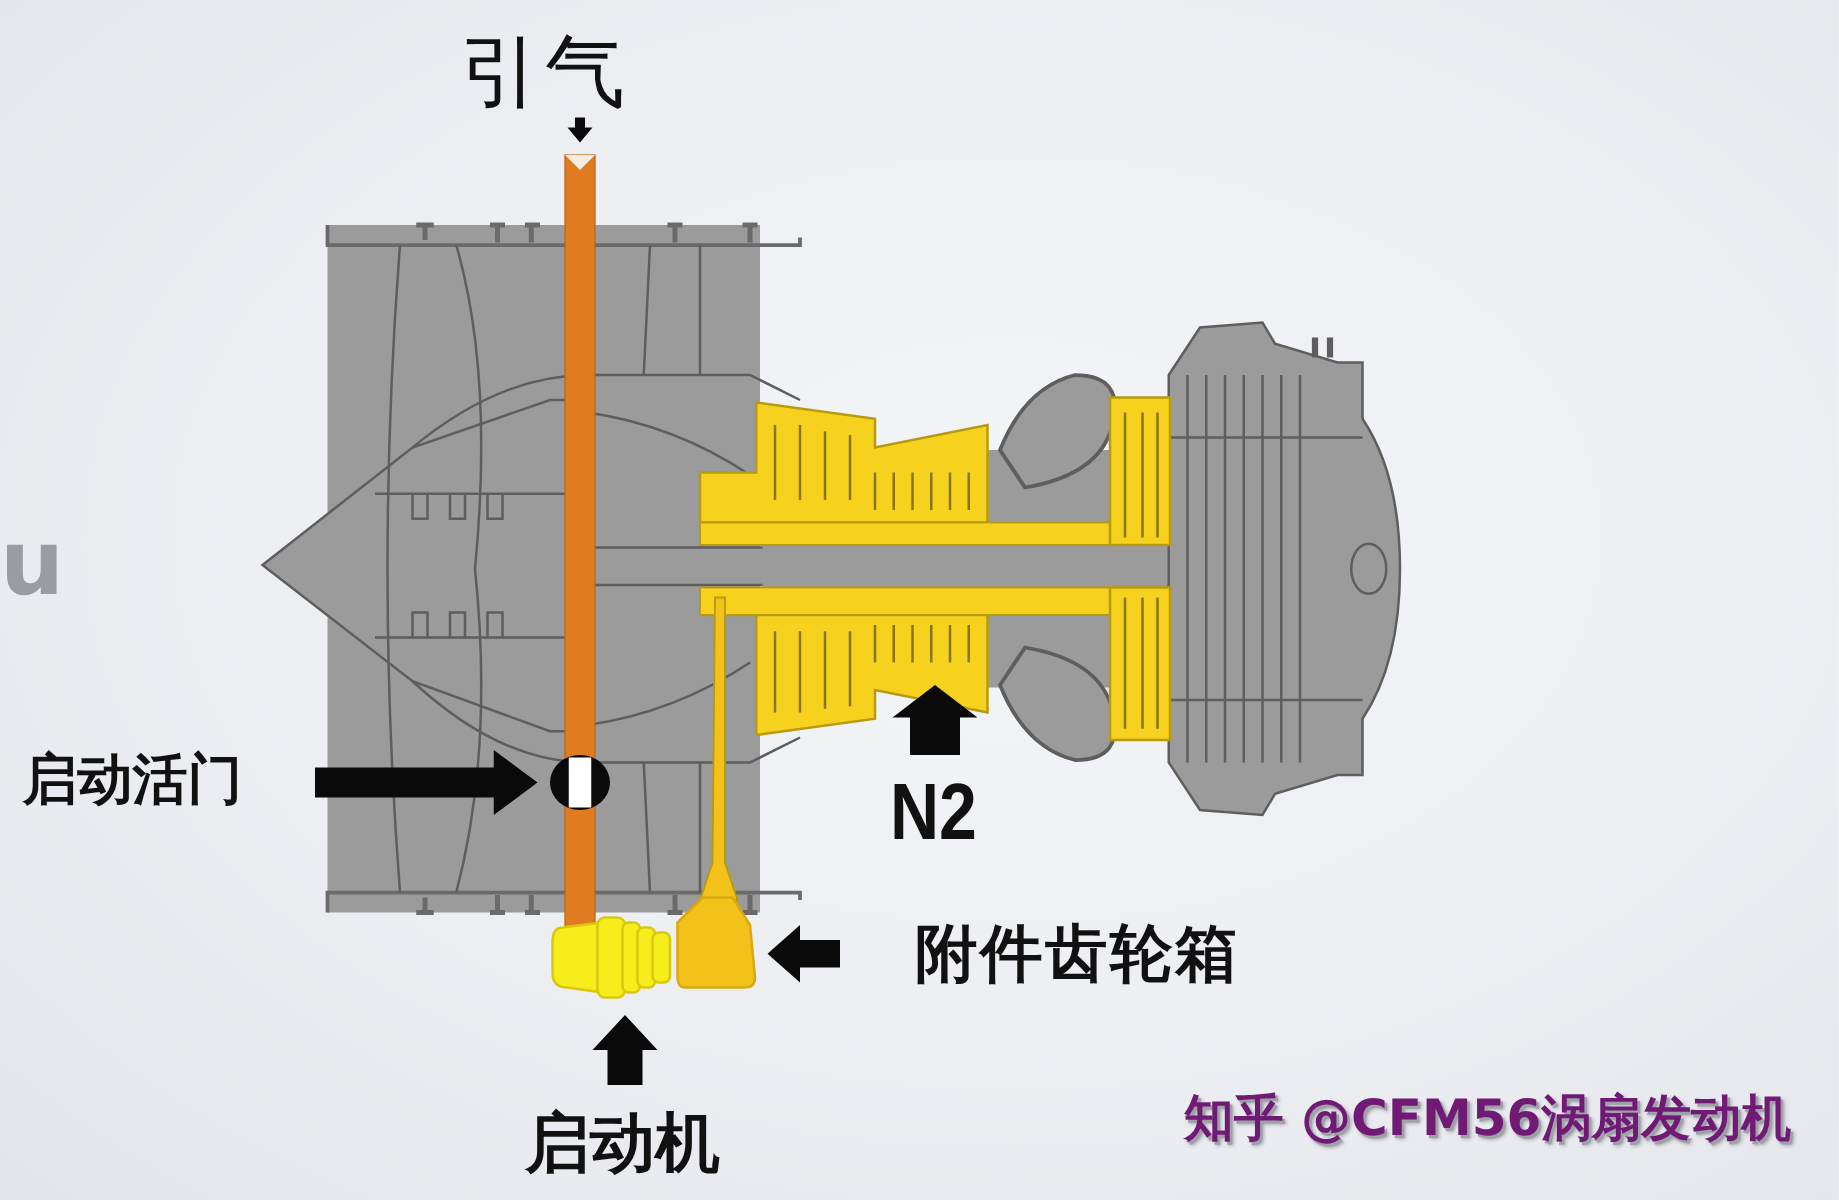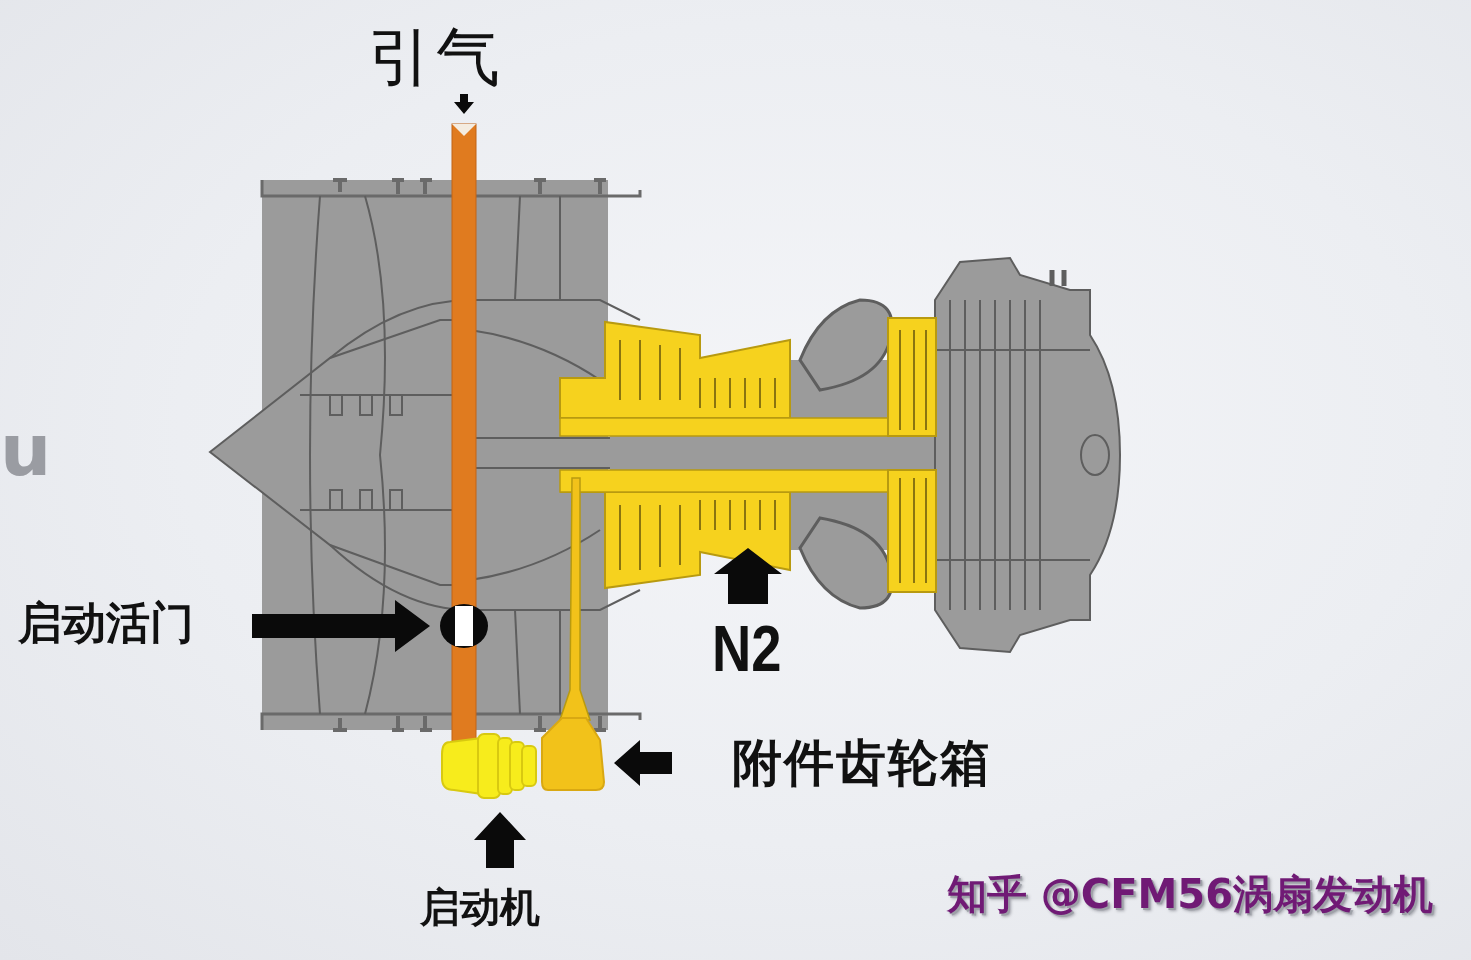--- a/index.html
+++ b/index.html
@@ -9,21 +9,21 @@
       font-family: "DejaVu Sans", "Liberation Sans", sans-serif;
     }
     .label {
       position: absolute; color: #111; white-space: nowrap;
       font-family: "DejaVu Sans", "Liberation Sans", sans-serif;
     }
     #lbl-bleed { left: 368px; top: 14px; font-size: 64px; letter-spacing: 4px; font-weight: normal; }
     #lbl-valve { left: 18px; top: 594px; font-size: 44px; font-weight: bold; }
     #lbl-n2 { left: 712px; top: 612px; font-size: 64px; font-weight: bold; font-family: "Liberation Sans", sans-serif; transform: scaleX(0.85); transform-origin: left top; }
     #lbl-agb { left: 732px; top: 730px; font-size: 50px; letter-spacing: 2px; font-weight: bold; }
-    #lbl-starter { left: 420px; top: 880px; font-size: 40px; font-weight: bold; }
+    #lbl-starter { left: 420px; top: 880px; font-size: 52px; font-weight: bold; }
     #edge-letter { left: 0px; top: 408px; font-size: 72px; color: #9a9ca2; font-weight: bold; }
     #watermark {
       right: 38px; bottom: 38px; font-size: 40px; color: #701a75; font-weight: bold;
       text-shadow: 2px 2px 0 #9ea1a8, 3px 3px 3px rgba(80,80,90,0.45);
       position: absolute;
     }
     svg#diagram { position: absolute; left: 0; top: 0; }
   </style>
 </head>
 <body>

